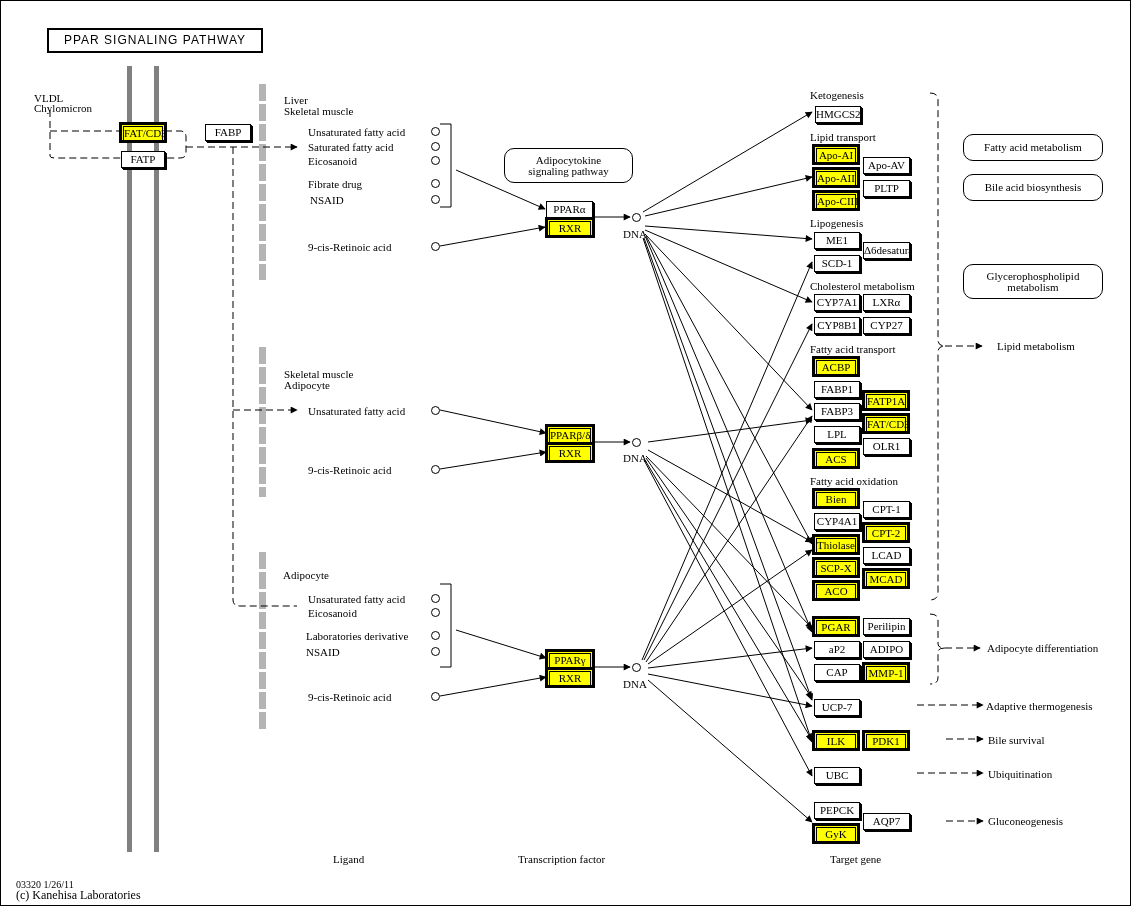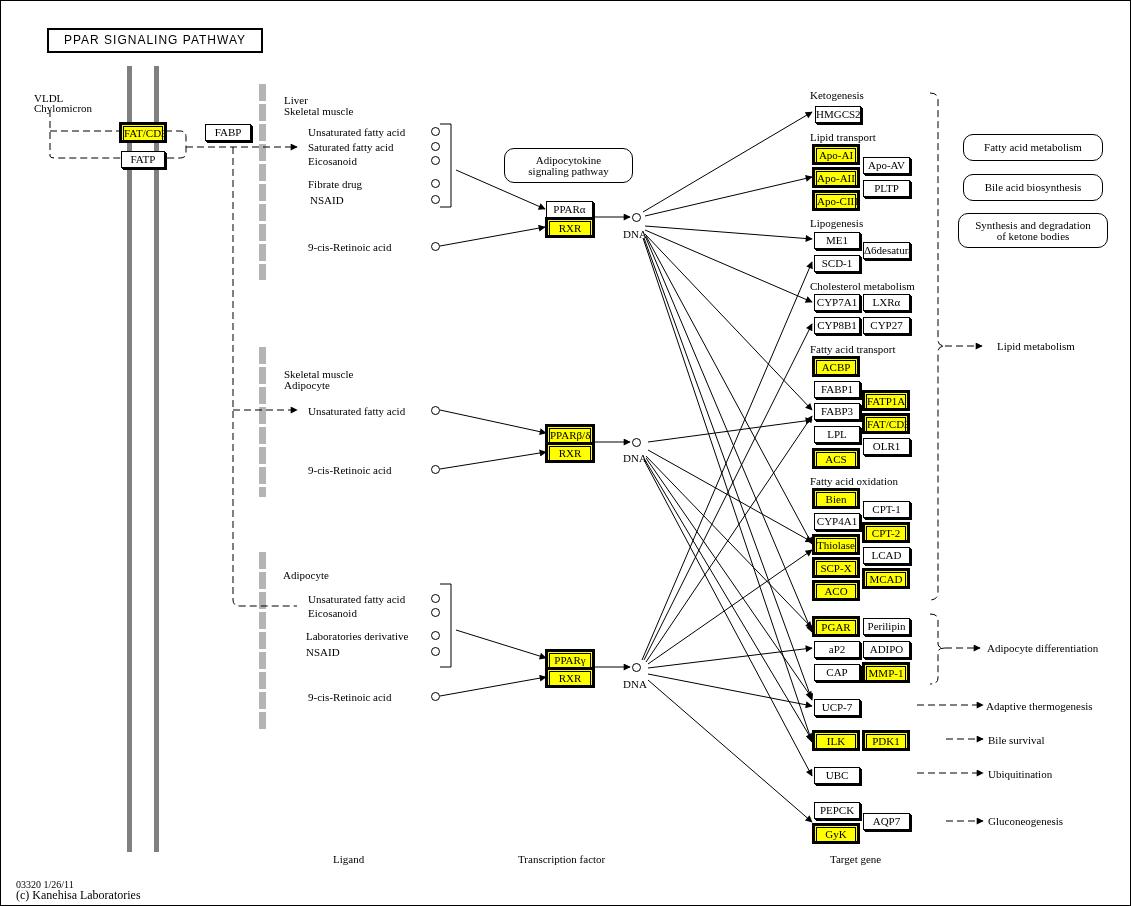--- a/index.html
+++ b/index.html
@@ -272,22 +272,22 @@
       <div class="gene" style="left:814px;top:767px;width:46px">UBC</div>
       <div class="gene" style="left:814px;top:802px;width:46px">PEPCK</div>
       <div class="gene hi" style="left:814px;top:825px;width:44px">
         <span>GyK</span>
       </div>
       <div class="gene" style="left:863px;top:813px;width:47px">AQP7</div>
     </div>
 
   <div class="map" style="left:963px;top:134px;width:140px;height:27px">Fatty acid metabolism</div>
   <div class="map" style="left:963px;top:174px;width:140px;height:27px">Bile acid biosynthesis</div>
-  <div class="map" style="left:958px;top:213px;width:150px;height:35px">Synthesis and degradation
-of ketone bodies</div>
+  <div class="map" style="left:963px;top:264px;width:140px;height:35px">Glycerophospholipid
+metabolism</div>
 
   <div class="t" style="left:997px;top:340px">Lipid metabolism</div>
   <div class="t" style="left:987px;top:642px">Adipocyte differentiation</div>
   <div class="t" style="left:986px;top:700px">Adaptive thermogenesis</div>
   <div class="t" style="left:988px;top:734px">Bile survival</div>
   <div class="t" style="left:988px;top:768px">Ubiquitination</div>
   <div class="t" style="left:988px;top:815px">Gluconeogenesis</div>
 
   <div class="t b" style="left:333px;top:853px">Ligand</div>
   <div class="t b" style="left:518px;top:853px">Transcription factor</div>

